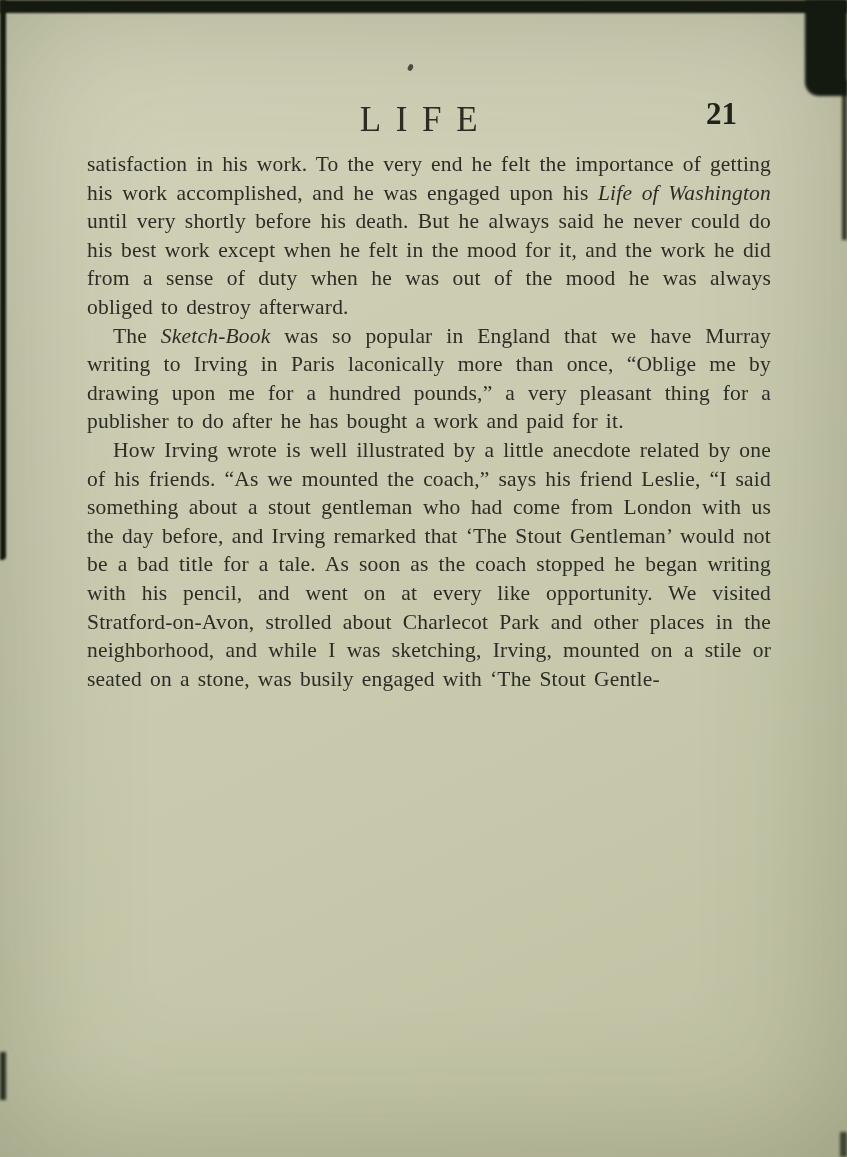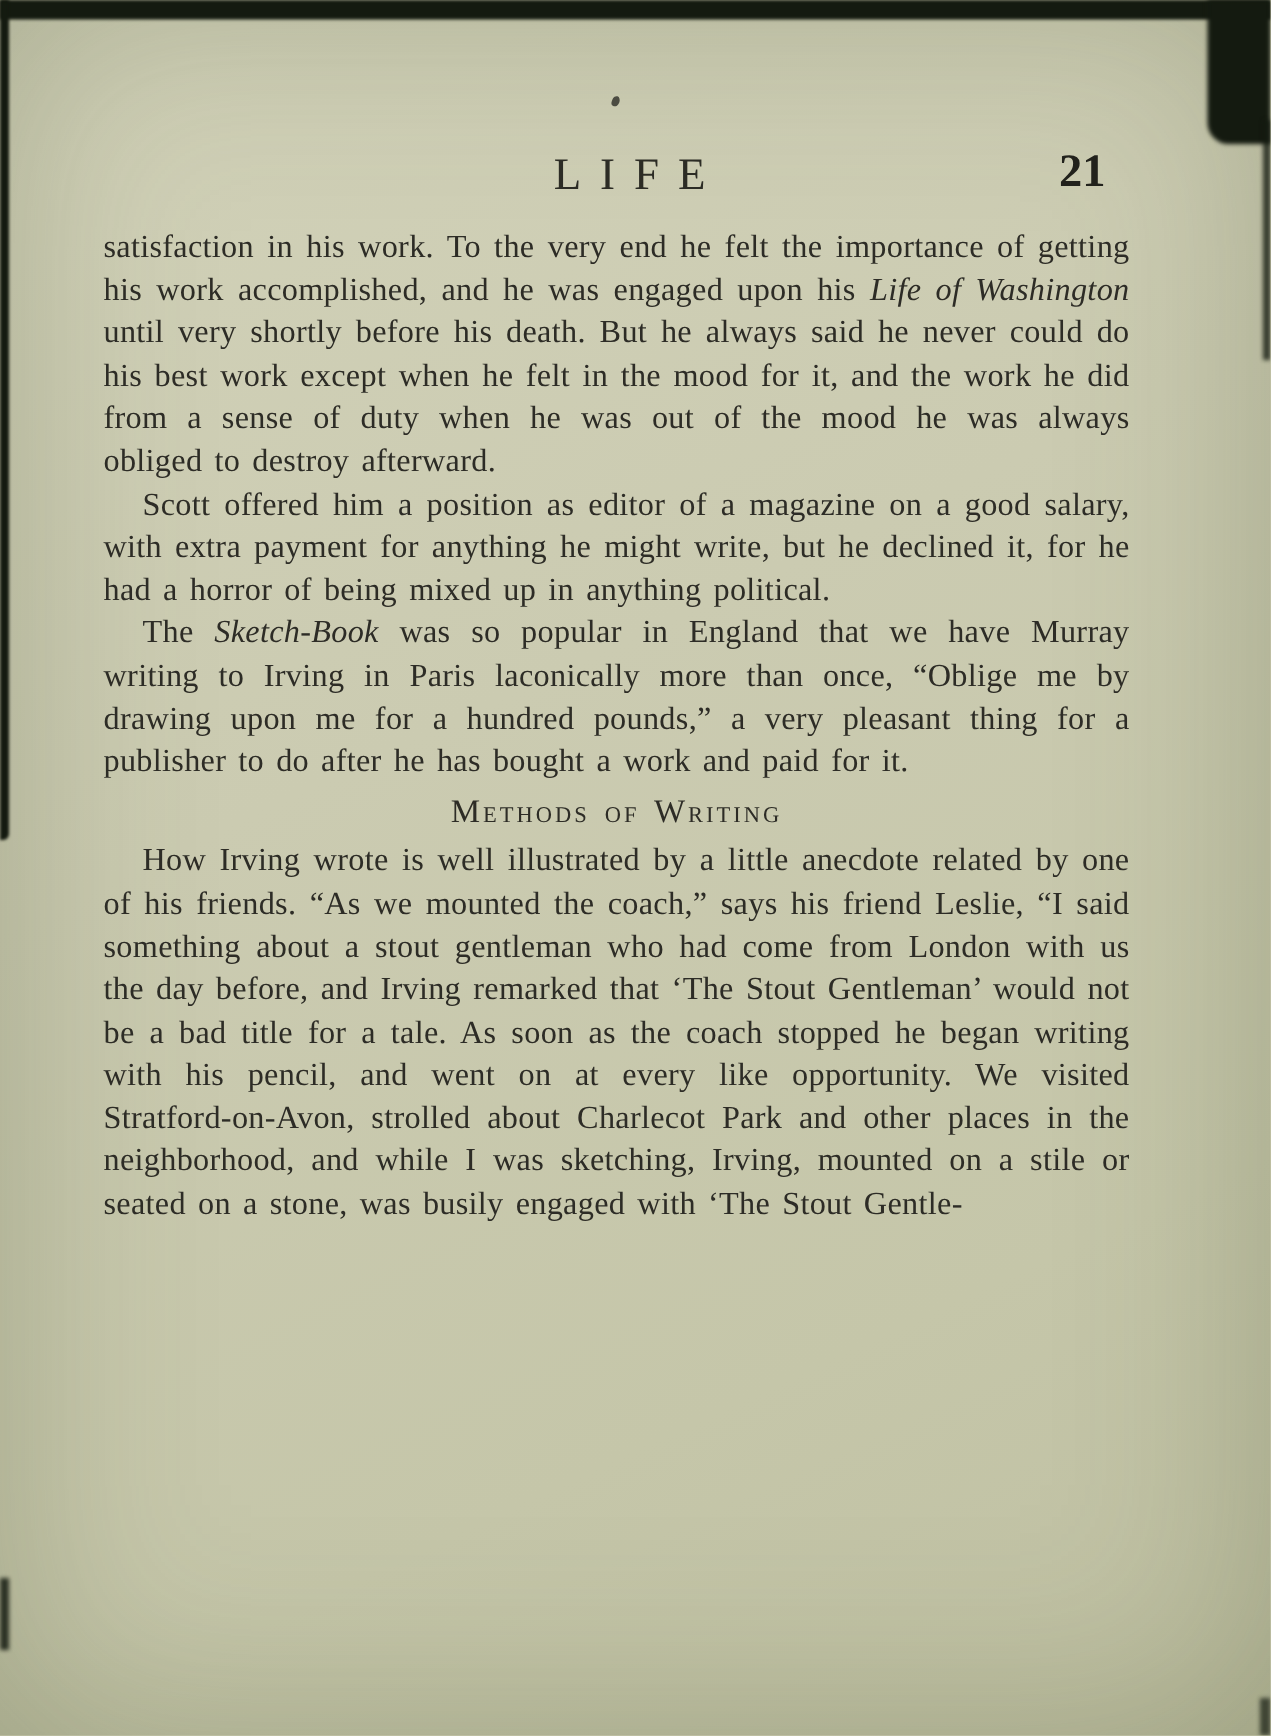--- a/index.html
+++ b/index.html
@@ -33,35 +33,35 @@
     background: #4c4c42; border-radius: 50% 50% 50% 40%; transform: rotate(20deg);
   }
 
   .page-header {
     position: absolute;
     left: 85px; top: 100px; width: 682px; height: 34px;
   }
   .page-title {
     position: absolute; left: 0; right: 0;
     text-align: center;
-    font-size: 30px;
+    font-size: 35px;
     letter-spacing: 0.42em;
     color: #2c2c25;
     font-weight: 500;
   }
   .page-number {
     position: absolute; right: 30px; top: -4px;
     font-size: 31px;
     font-weight: bold;
     color: #22221c;
   }
 
   .page-body {
     position: absolute;
-    left: 69px; top: 150px; width: 684px;
+    left: 87px; top: 150px; width: 684px;
     font-size: 21.5px;
     line-height: 28.6px;
     color: #2d2c26;
     text-align: justify;
     word-spacing: 2.5px;
     letter-spacing: 0.2px;
   }
   .para { margin: 0; }
   .para.indent { text-indent: 26px; }
   .section-heading {
@@ -86,18 +86,16 @@
   <div class="band band-bottom-right"></div>
   <div class="speck"></div>
 
   <div class="page-header">
     <div class="page-title">LIFE</div>
     <div class="page-number">21</div>
   </div>
 
   <div class="page-body">
       <p class="para"><span>satisfaction in his work.  To the very end he felt the importance of getting his work accomplished, and he was engaged upon his </span><i>Life of Washington</i><span> until very shortly before his death.  But he always said he never could do his best work except when he felt in the mood for it, and the work he did from a sense of duty when he was out of the mood he was always obliged to destroy afterward.</span></p>
-      <p class="para indent"><span>Scott offered him a position as editor of a magazine on a good salary, with extra payment for anything he might write, but he declined it, for he had a horror of being mixed up in anything political.</span></p>
       <p class="para indent"><span>The </span><i>Sketch-Book</i><span> was so popular in England that we have Murray writing to Irving in Paris laconically more than once, “Oblige me by drawing upon me for a hundred pounds,” a very pleasant thing for a publisher to do after he has bought a work and paid for it.</span></p>
-      <div class="section-heading">Methods of Writing</div>
       <p class="para indent"><span>How Irving wrote is well illustrated by a little anecdote related by one of his friends.  “As we mounted the coach,” says his friend Leslie, “I said something about a stout gentleman who had come from London with us the day before, and Irving remarked that ‘The Stout Gentleman’ would not be a bad title for a tale.  As soon as the coach stopped he began writing with his pencil, and went on at every like opportunity.  We visited Stratford-on-Avon, strolled about Charlecot Park and other places in the neighborhood, and while I was sketching, Irving, mounted on a stile or seated on a stone, was busily engaged with ‘The Stout Gentle-</span></p>
     </div>
 </div>
 
 </body></html>

